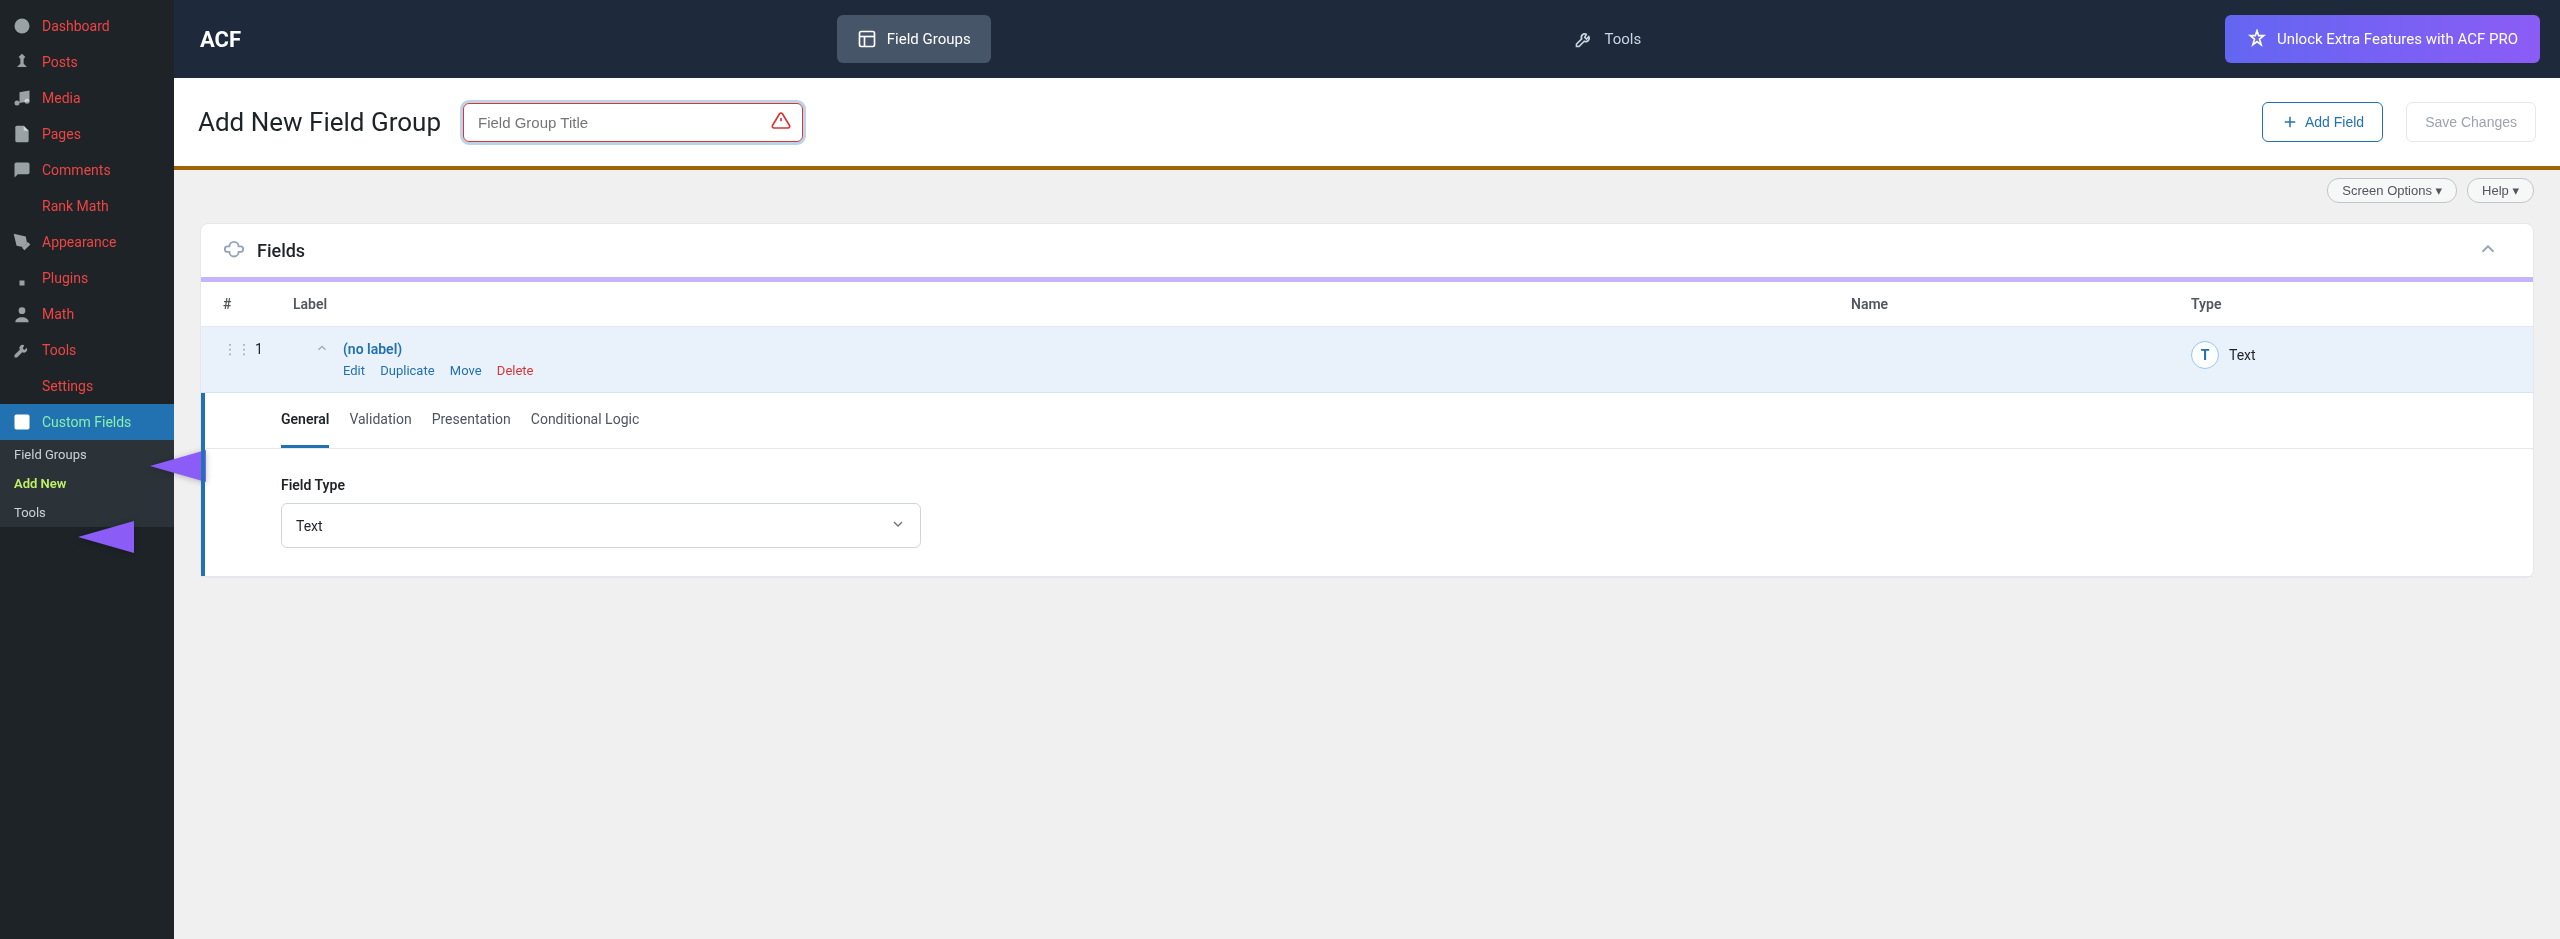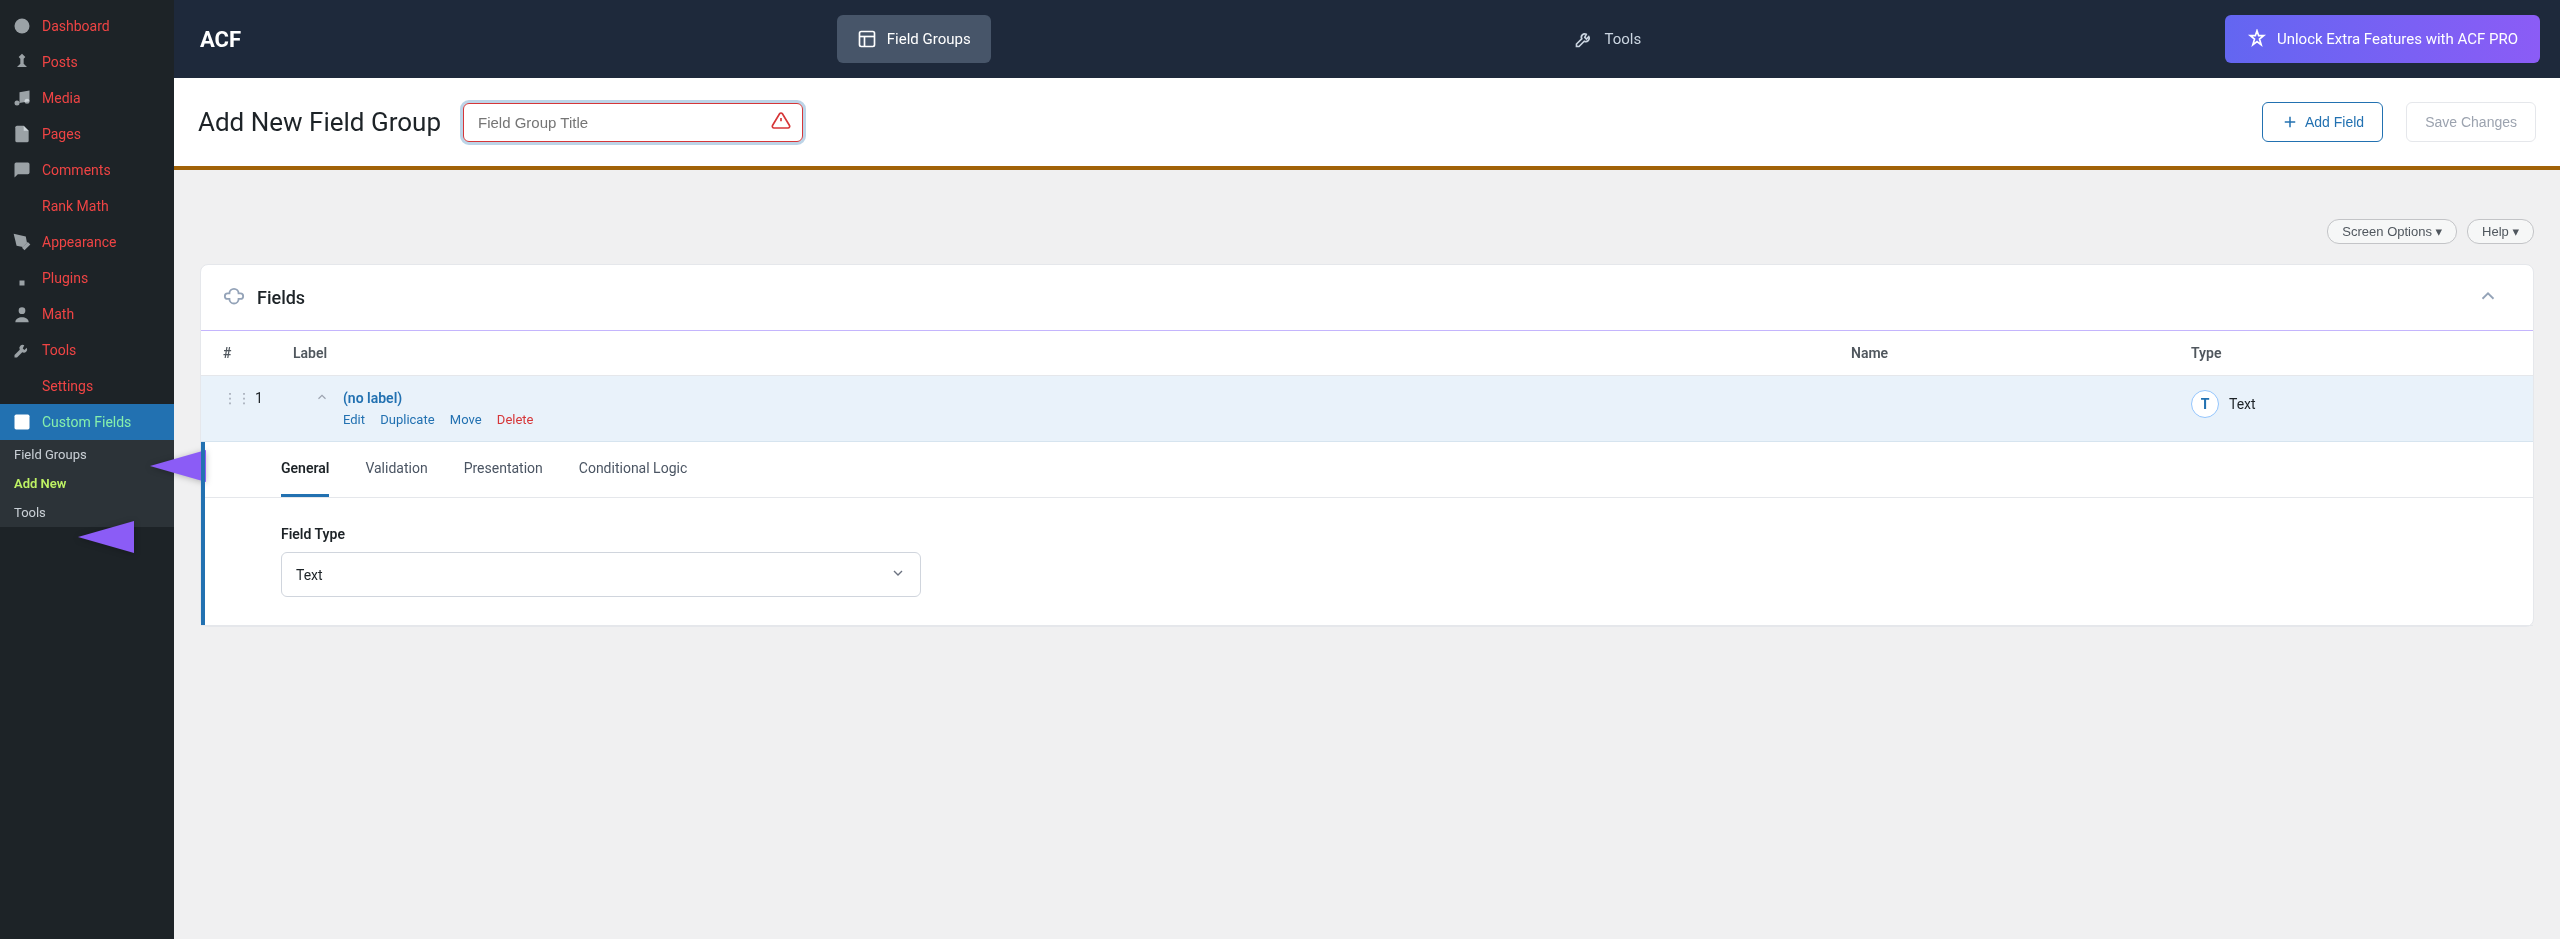--- a/index.html
+++ b/index.html
@@ -135,34 +135,33 @@
     gap:10px;
   }
   .screen-btn {
     border:1px solid #c3c4c7;
     border-radius:12px;
     background:#f6f7f7;
     padding:4px 14px;
     font-size:13px;
     color:#50575e;
     cursor:pointer;
-    margin-top:41px;
   }
 
   
   .panel {
     margin: 16px 26px;
     background:#fff;
     border:1px solid #e5e7eb;
     border-radius:8px;
   }
   .panel-head {
     display:flex; align-items:center;
-    padding: 20px 22px;
-    border-bottom:1px solid #c4b5fd;
+    padding: 14px 22px;
+    border-bottom:5px solid #c4b5fd;
     text-align:center;
   }
   .panel-head svg{width:22px;height:22px;margin-right:12px;stroke:#94a3b8;fill:none;stroke-width:2;}
   .panel-head h2 { font-size:18px; font-weight:500; }
   .collapse {
     margin-left:auto;
     color:#94a3b8;
     cursor:pointer;
   }
   .table-head {
@@ -208,21 +207,21 @@
 
   
   .field-settings {
     border-bottom:1px solid #e5e7eb;
     position:relative;
   }
   .field-settings .left-accent{ background:#2271b1;}
   .tabs {
     display:flex;
     padding: 0 60px 0 80px;
-    gap: 36px;
+    gap: 20px;
     border-bottom:1px solid #e5e7eb;
   }
   .tab {
     padding: 18px 0;
     color:#4b5563;
     cursor:pointer;
     font-size:14px;
   }
   .tab.active {
     color:#1d2327;

